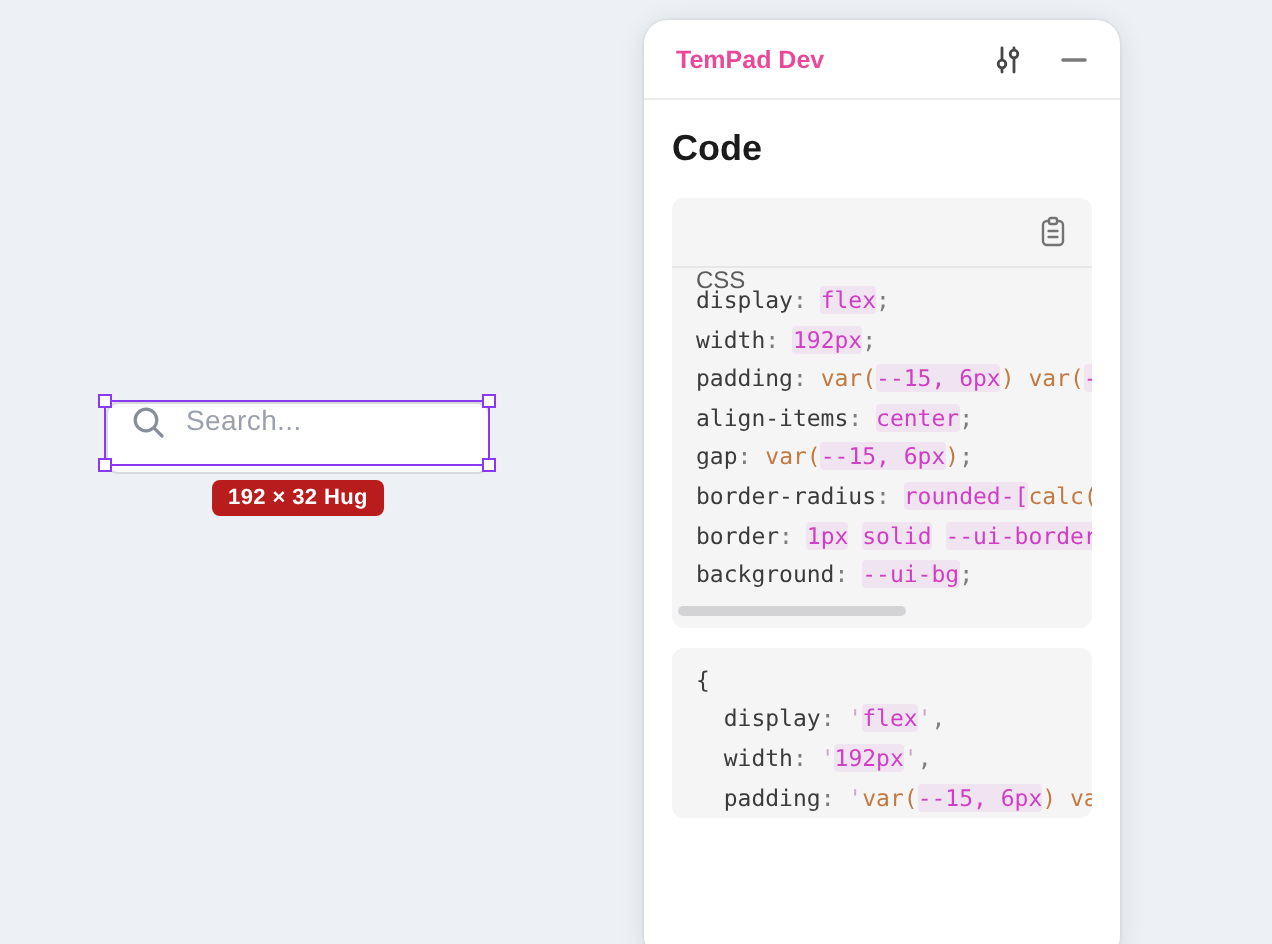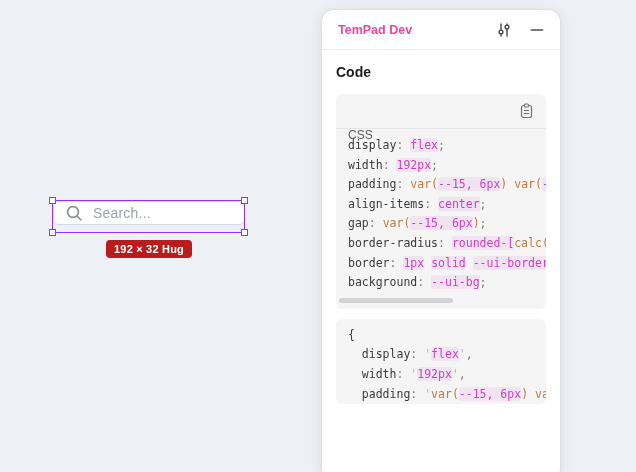--- a/index.html
+++ b/index.html
@@ -8,23 +8,23 @@
     position:relative;
     background:#edf0f4;
     font-family:"Liberation Sans","DejaVu Sans",sans-serif;
     color:#1e1e1e;
   }
 
   
   .canvas { position:absolute; inset:0; }
 
   .search-input {
-    position:absolute; left:53px; top:201px; width:192px; height:24px;
+    position:absolute; left:53px; top:201px; width:192px; height:36px;
     background:#ffffff; border:1px solid #d6d9de; border-radius:6px;
-    display:flex; align-items:center; gap:9px; padding:0 11px;
+    display:flex; gap:9px; padding:0 11px;
   }
   .search-input .ph {
     font-size:14px; color:#9aa1ac; letter-spacing:.2px;
   }
   .search-icon-svg { flex:0 0 auto; display:block; }
 
   .selection {
     position:absolute; left:52px; top:200px; width:193px; height:33px;
     border:1px solid #8a38f2; pointer-events:none;
   }
@@ -51,21 +51,21 @@
   }
   .panel-row {
     height:40px; display:flex; align-items:center; justify-content:space-between;
     padding:0 16px; border-bottom:1px solid #ececec;
   }
   .panel-title, .component-name { font-size:12.5px; font-weight:bold; color:#ec4899; }
   .header-icons { display:flex; align-items:center; gap:18px; }
   .icon-btn { display:flex; align-items:center; justify-content:center; cursor:pointer; }
 
   .section { padding:0 14px; }
-  .section-label { font-size:14px; font-weight:bold; color:#1b1b1b; margin:14px 0 14px; }
+  .section-label { font-size:18px; font-weight:bold; color:#1b1b1b; margin:14px 0 14px; }
 
   .code-block {
     background:#f5f5f6; border-radius:6px; overflow:hidden; margin-bottom:10px;
   }
   .code-block-header {
     height:35px; display:flex; align-items:center; justify-content:space-between;
     padding:0 12px; border-bottom:1px solid #e7e7e9;
   }
   .code-block-label { font-size:12px; color:#5c5c5c;margin-top:48px; }
 

